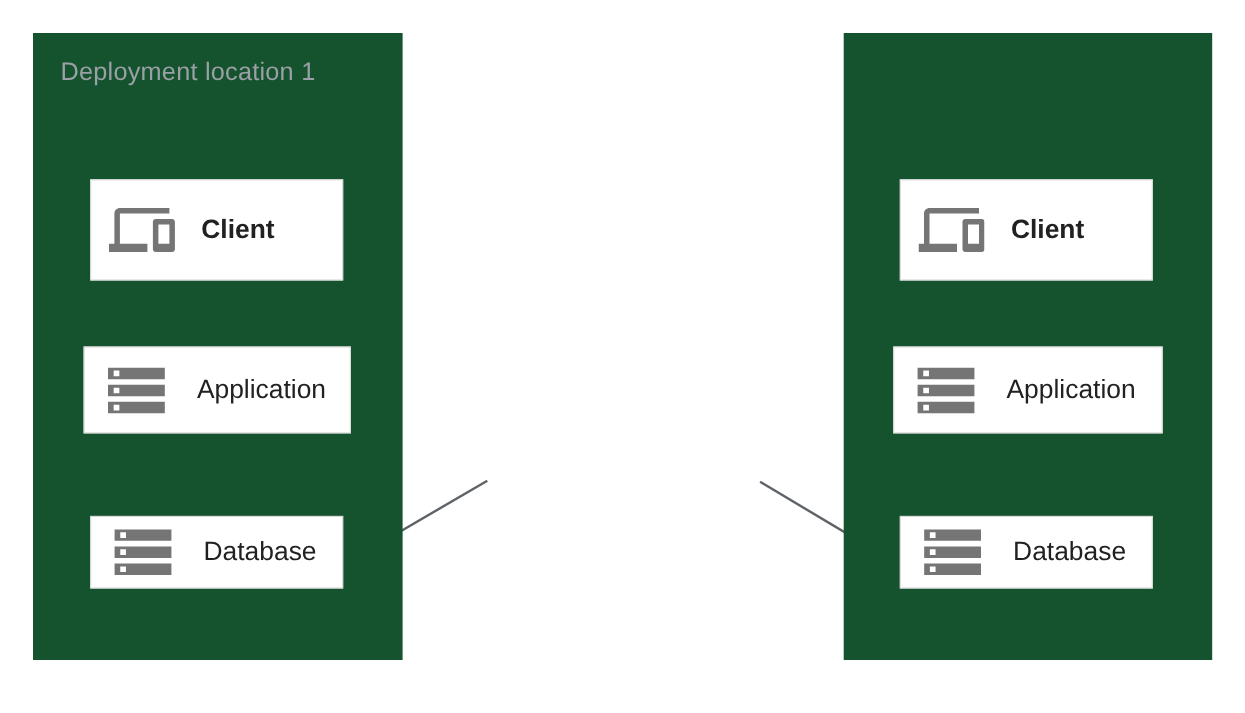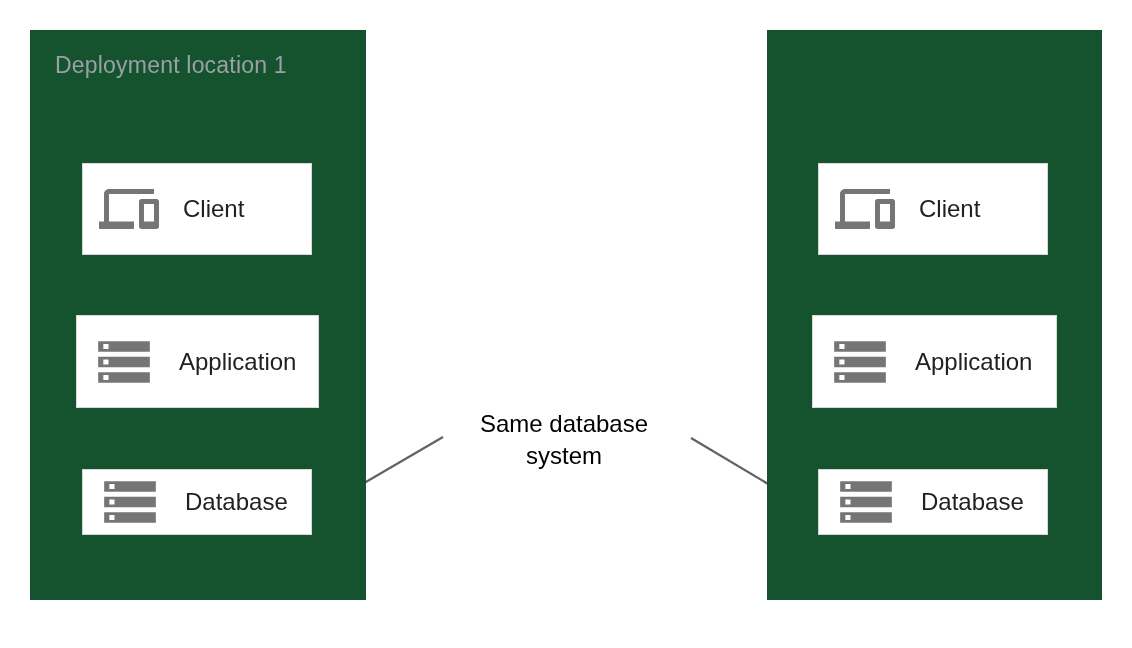--- a/index.html
+++ b/index.html
@@ -48,22 +48,22 @@
     align-items: center;
     justify-content: center;
   }
   .node .label {
     margin-left: 24px;
     font-size: 24px;
     color: #212121;
     white-space: nowrap;
   }
   
-  .n-client      { left: 52px; top: 133px; width: 230px; height: 92px; }
-  .n-application { left: 46px; top: 285px; width: 243px; height: 93px; }
+  .n-client      { left: 52px; top: 133px; width: 230px; height: 92px; font-weight: bold; }
+  .n-application { left: 46px; top: 285px; width: 243px; height: 79px; }
   .n-database    { left: 52px; top: 439px; width: 230px; height: 66px; }
   .zone.right .n-client      { left: 51px; }
   .zone.right .n-application { left: 45px; width: 245px; }
   .zone.right .n-database    { left: 51px; }
 
   .annotation {
     position: absolute;
     left: 469px;
     top: 408px;
     width: 190px;
@@ -168,15 +168,14 @@
     <div class="node n-database">
       <span class="icon">
         <svg width="62" height="62" viewBox="0 0 24 24" fill="#757575">
           <path d="M2 20h20v-4H2v4zm2-3h2v2H4v-2zM2 4v4h20V4H2zm4 3H4V5h2v2zm-4 7h20v-4H2v4zm2-3h2v2H4v-2z"></path>
         </svg>
       </span>
       <span class="label">Database</span>
     </div>
   </div>
 
-  <div class="annotation">Same database system</div>
 
 </div>
 
 </body></html>

